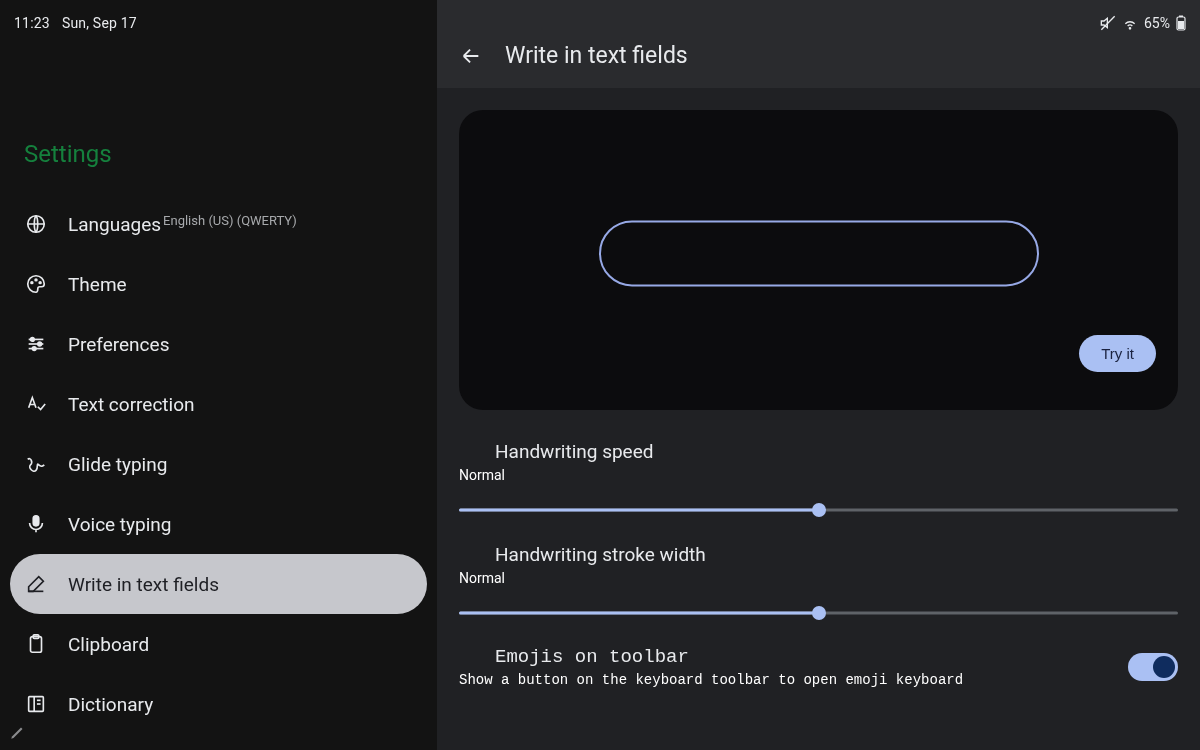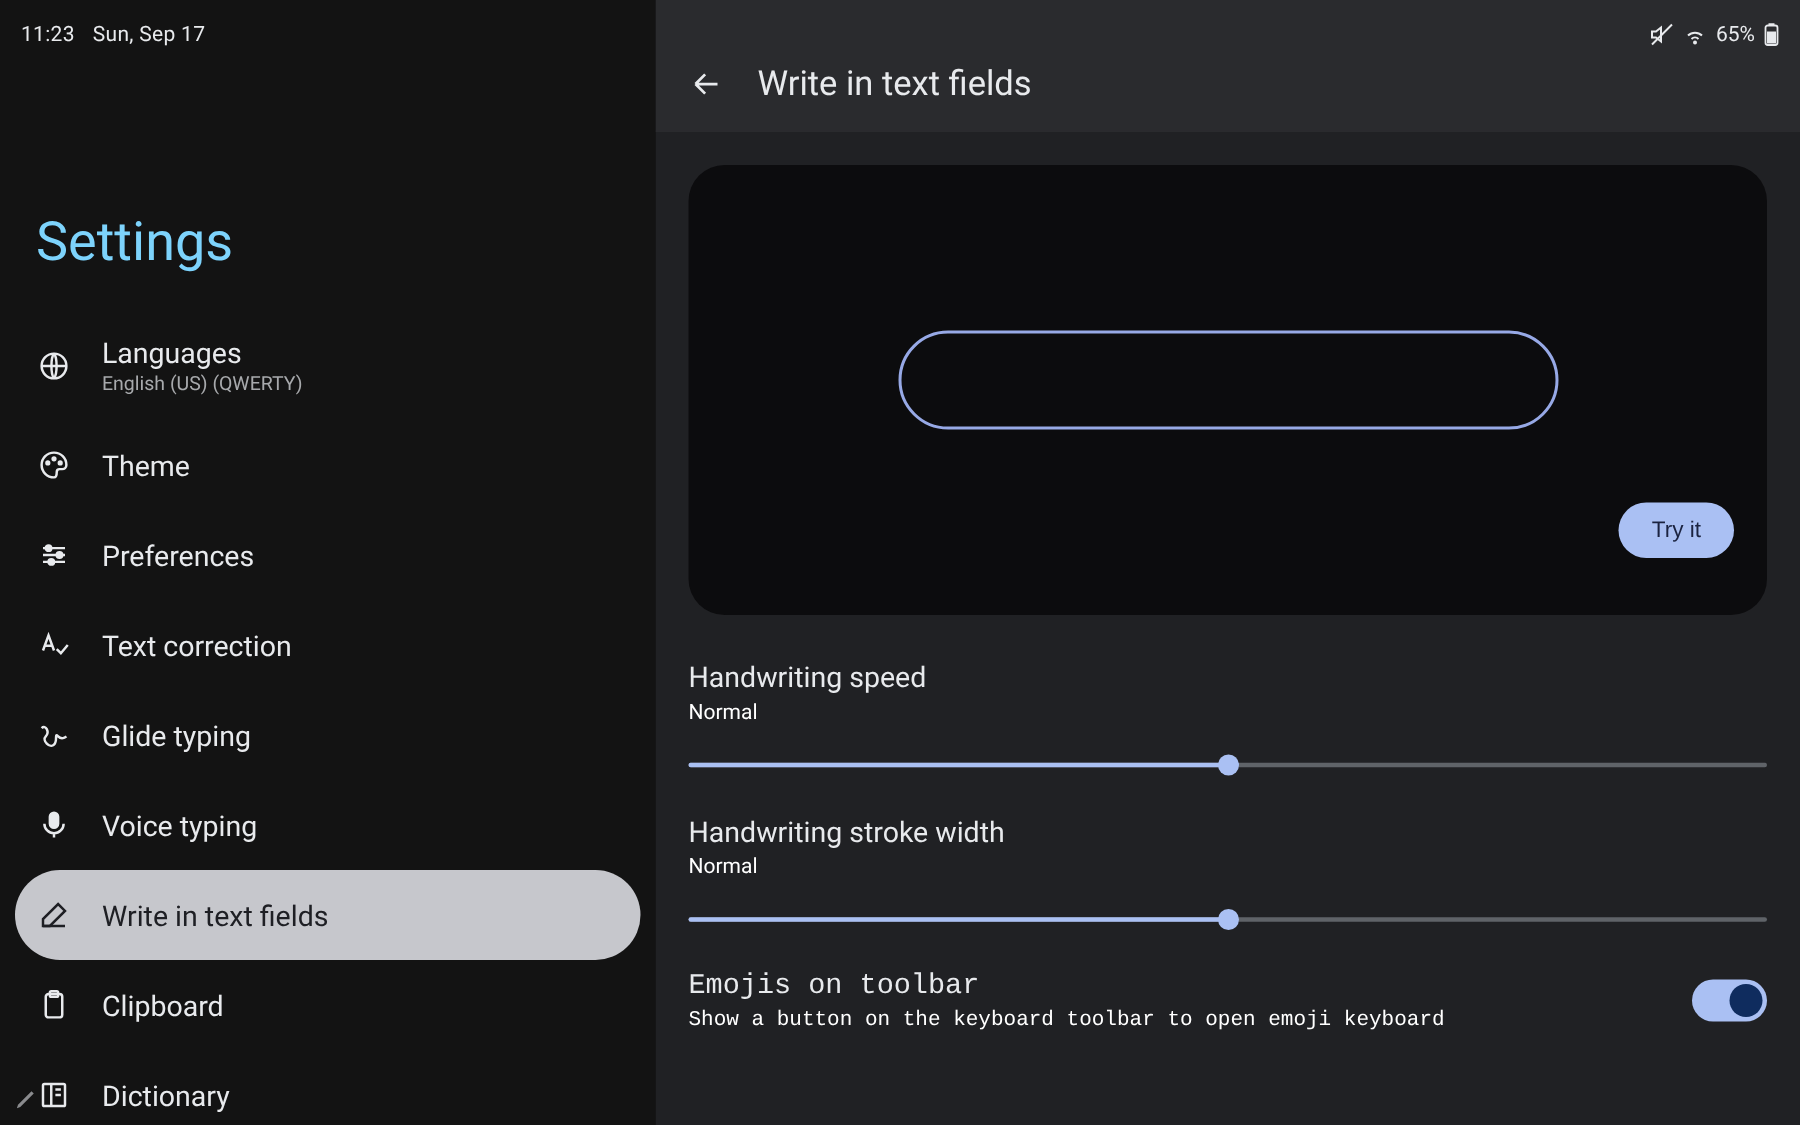--- a/index.html
+++ b/index.html
@@ -42,43 +42,43 @@
 
   
   .sidebar {
     width: 437px;
     height: 100%;
     background: #131313;
     padding-top: 34px;
     position: relative;
   }
   .sidebar-title {
-    font-size: 36px;
+    font-size: 24px;
     font-weight: 400;
     padding: 106px 0 26px 24px;
-    color: #7dd3fc;
+    color: #15803d;
   }
   .side-list {
     display: flex;
     flex-direction: column;
   }
   .side-item {
     display: flex;
     align-items: center;
     gap: 20px;
     padding: 16px 24px 16px 24px;
     min-height: 60px;
   }
   .side-item .icon {
     width: 24px; height: 24px;
     display:flex; align-items:center; justify-content:center;
     flex: 0 0 24px;
     color: #e8eaed;
   }
-  .side-item .texts { display:flex; flex-direction:column; gap:2px; }
+  .side-item .texts { display:flex; flex-direction:row; gap:2px; }
   .side-label { font-size: 19px; font-weight:400; color:#e8eaed; }
   .side-sub { font-size: 13px; color:#a7a9ac; }
   .side-item.active {
     background: #c6c7cc;
     border-radius: 30px;
     margin: 0 10px;
     padding-left: 14px;
   }
   .side-item.active .side-label,
   .side-item.active .icon { color:#1e1f24; }
@@ -127,21 +127,21 @@
     right: 22px; bottom: 38px;
     background: #aac0f3;
     color: #1b2340;
     border: none;
     padding: 10px 22px;
     border-radius: 22px;
     font-size: 15px;
   }
 
   .setting-block { margin-bottom: 26px; }
-  .setting-title { font-size: 19px; color:#e8eaed; margin-bottom: 4px; }
+  .setting-title { font-size: 19px; color:#e8eaed; margin-bottom: 4px; margin-left: 36px; }
   .setting-sub { font-size: 14px; color:#ffffff; }
 
   .slider-row { margin-top: 20px; position:relative; height: 14px; }
   .slider-track {
     position:absolute; left:0; right:0; top:50%;
     height: 3px; background:#5f6368; border-radius:2px;
     transform: translateY(-50%);
   }
   .slider-fill {
     position:absolute; left:0; top:50%;

